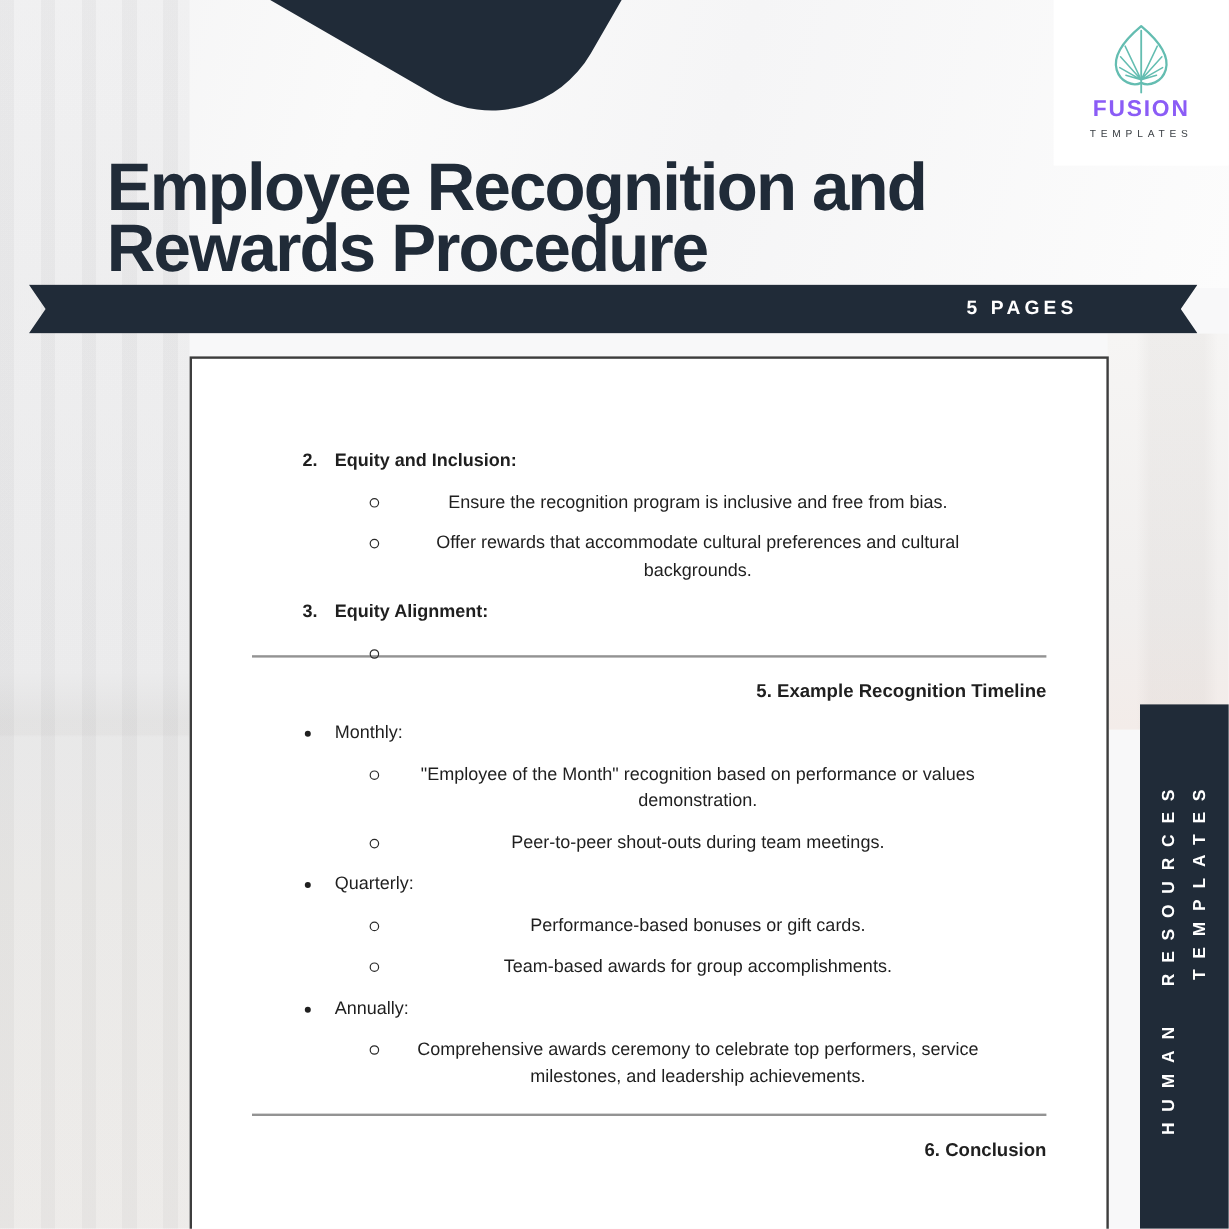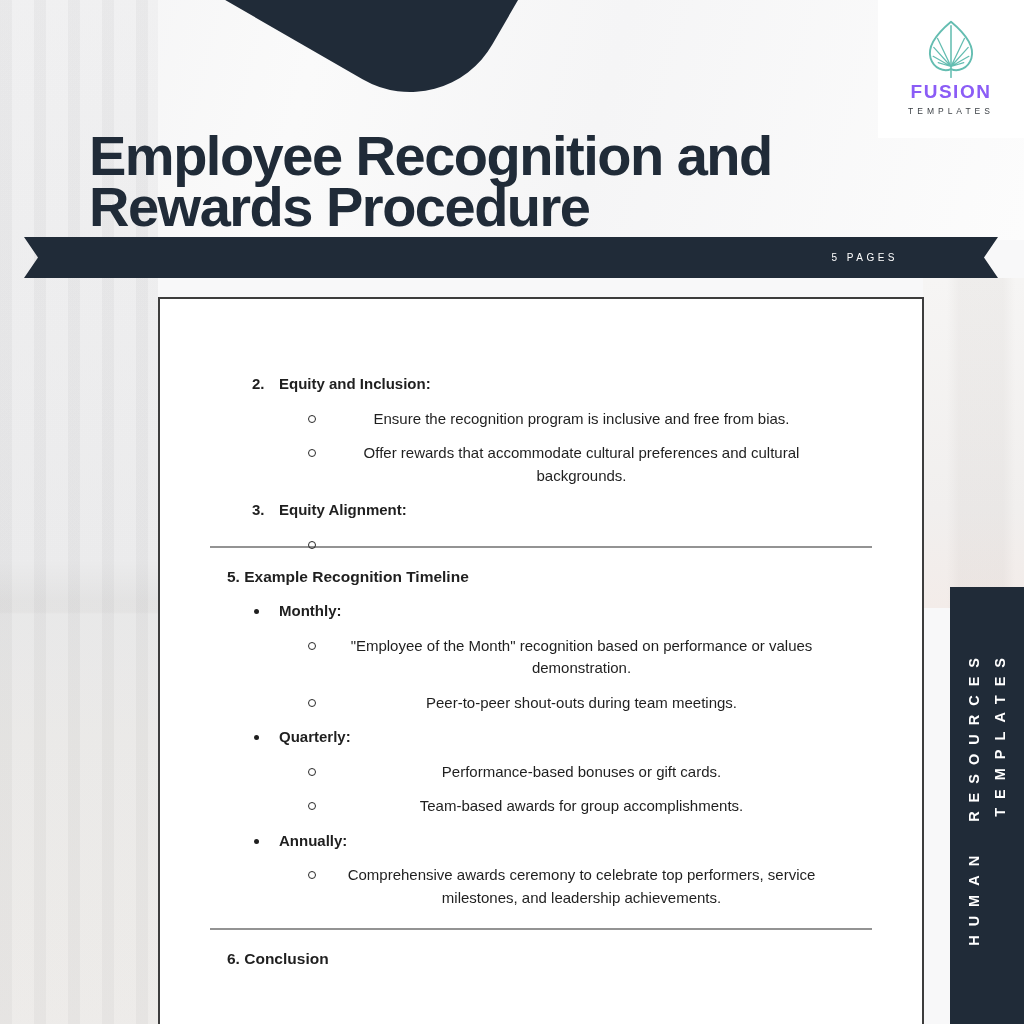--- a/index.html
+++ b/index.html
@@ -51,42 +51,42 @@
   }
 
   
   .ribbon{
     position:absolute;left:24px;top:237px;width:974px;height:41px;
     background:#202b38;
     clip-path:polygon(0 0,100% 0,calc(100% - 14px) 50%,100% 100%,0 100%,14px 50%);
   }
   .ribbon .pages{
     position:absolute;right:100px;top:0;height:41px;display:flex;align-items:center;
-    color:#ffffff;font-size:10px;font-weight:400;letter-spacing:3.5px;text-align:center;
+    color:#ffffff;font-size:16px;font-weight:700;letter-spacing:3.5px;text-align:center;
   }
 
   
   .page{
     position:absolute;left:158px;top:297px;width:766px;height:760px;
     background:#ffffff;border:2px solid #3d3d3d;box-sizing:border-box;
   }
   .page-inner{
     padding:74px 50px 0 50px;
     font-size:15px;line-height:22.5px;color:#1f1f1f;
   }
   .num-item{display:flex;margin:0 0 12px 42px;font-weight:700;}
   .num-item .num{width:27px;flex:0 0 27px;}
-  .b1{display:flex;margin:0 0 12px 44px;font-weight:700;}
+  .b1{display:flex;margin:0 0 12px 44px;font-weight:400;}
   .b1 .dot{flex:0 0 25px;position:relative;}
   .b1 .dot::before{content:"";position:absolute;left:0;top:9px;width:5px;height:5px;border-radius:50%;background:#1f1f1f;}
   .sub{display:flex;margin:0 0 12px 98px;}
   .sub .ring{flex:0 0 21px;position:relative;}
   .sub .ring::before{content:"";position:absolute;left:0;top:7px;width:6px;height:6px;border-radius:50%;border:1.5px solid #2a2a2a;box-sizing:content-box;}
   .sub .txt{width:505px;text-align:center;}
-  .doc-h{margin:0 0 12px 17px;font-weight:700;font-size:15.5px;}
+  .doc-h{margin:0 0 12px 17px;font-weight:700;font-size:15.5px;text-align:right;}
   .rule{height:0;border:none;border-top:2px solid #939393;width:662px;margin:8px 0 18px 0;}
   .rule.r2{margin-top:19px;}
 
   
   .side-bar{position:absolute;left:950px;top:587px;width:74px;height:437px;background:#202b38;}
   .side-text{
     position:absolute;left:950px;top:1024px;width:437px;height:74px;
     transform:rotate(-90deg);transform-origin:0 0;
     display:flex;flex-direction:column;justify-content:center;
     color:#ffffff;font-weight:700;font-size:14.5px;letter-spacing:9px;word-spacing:12px;

